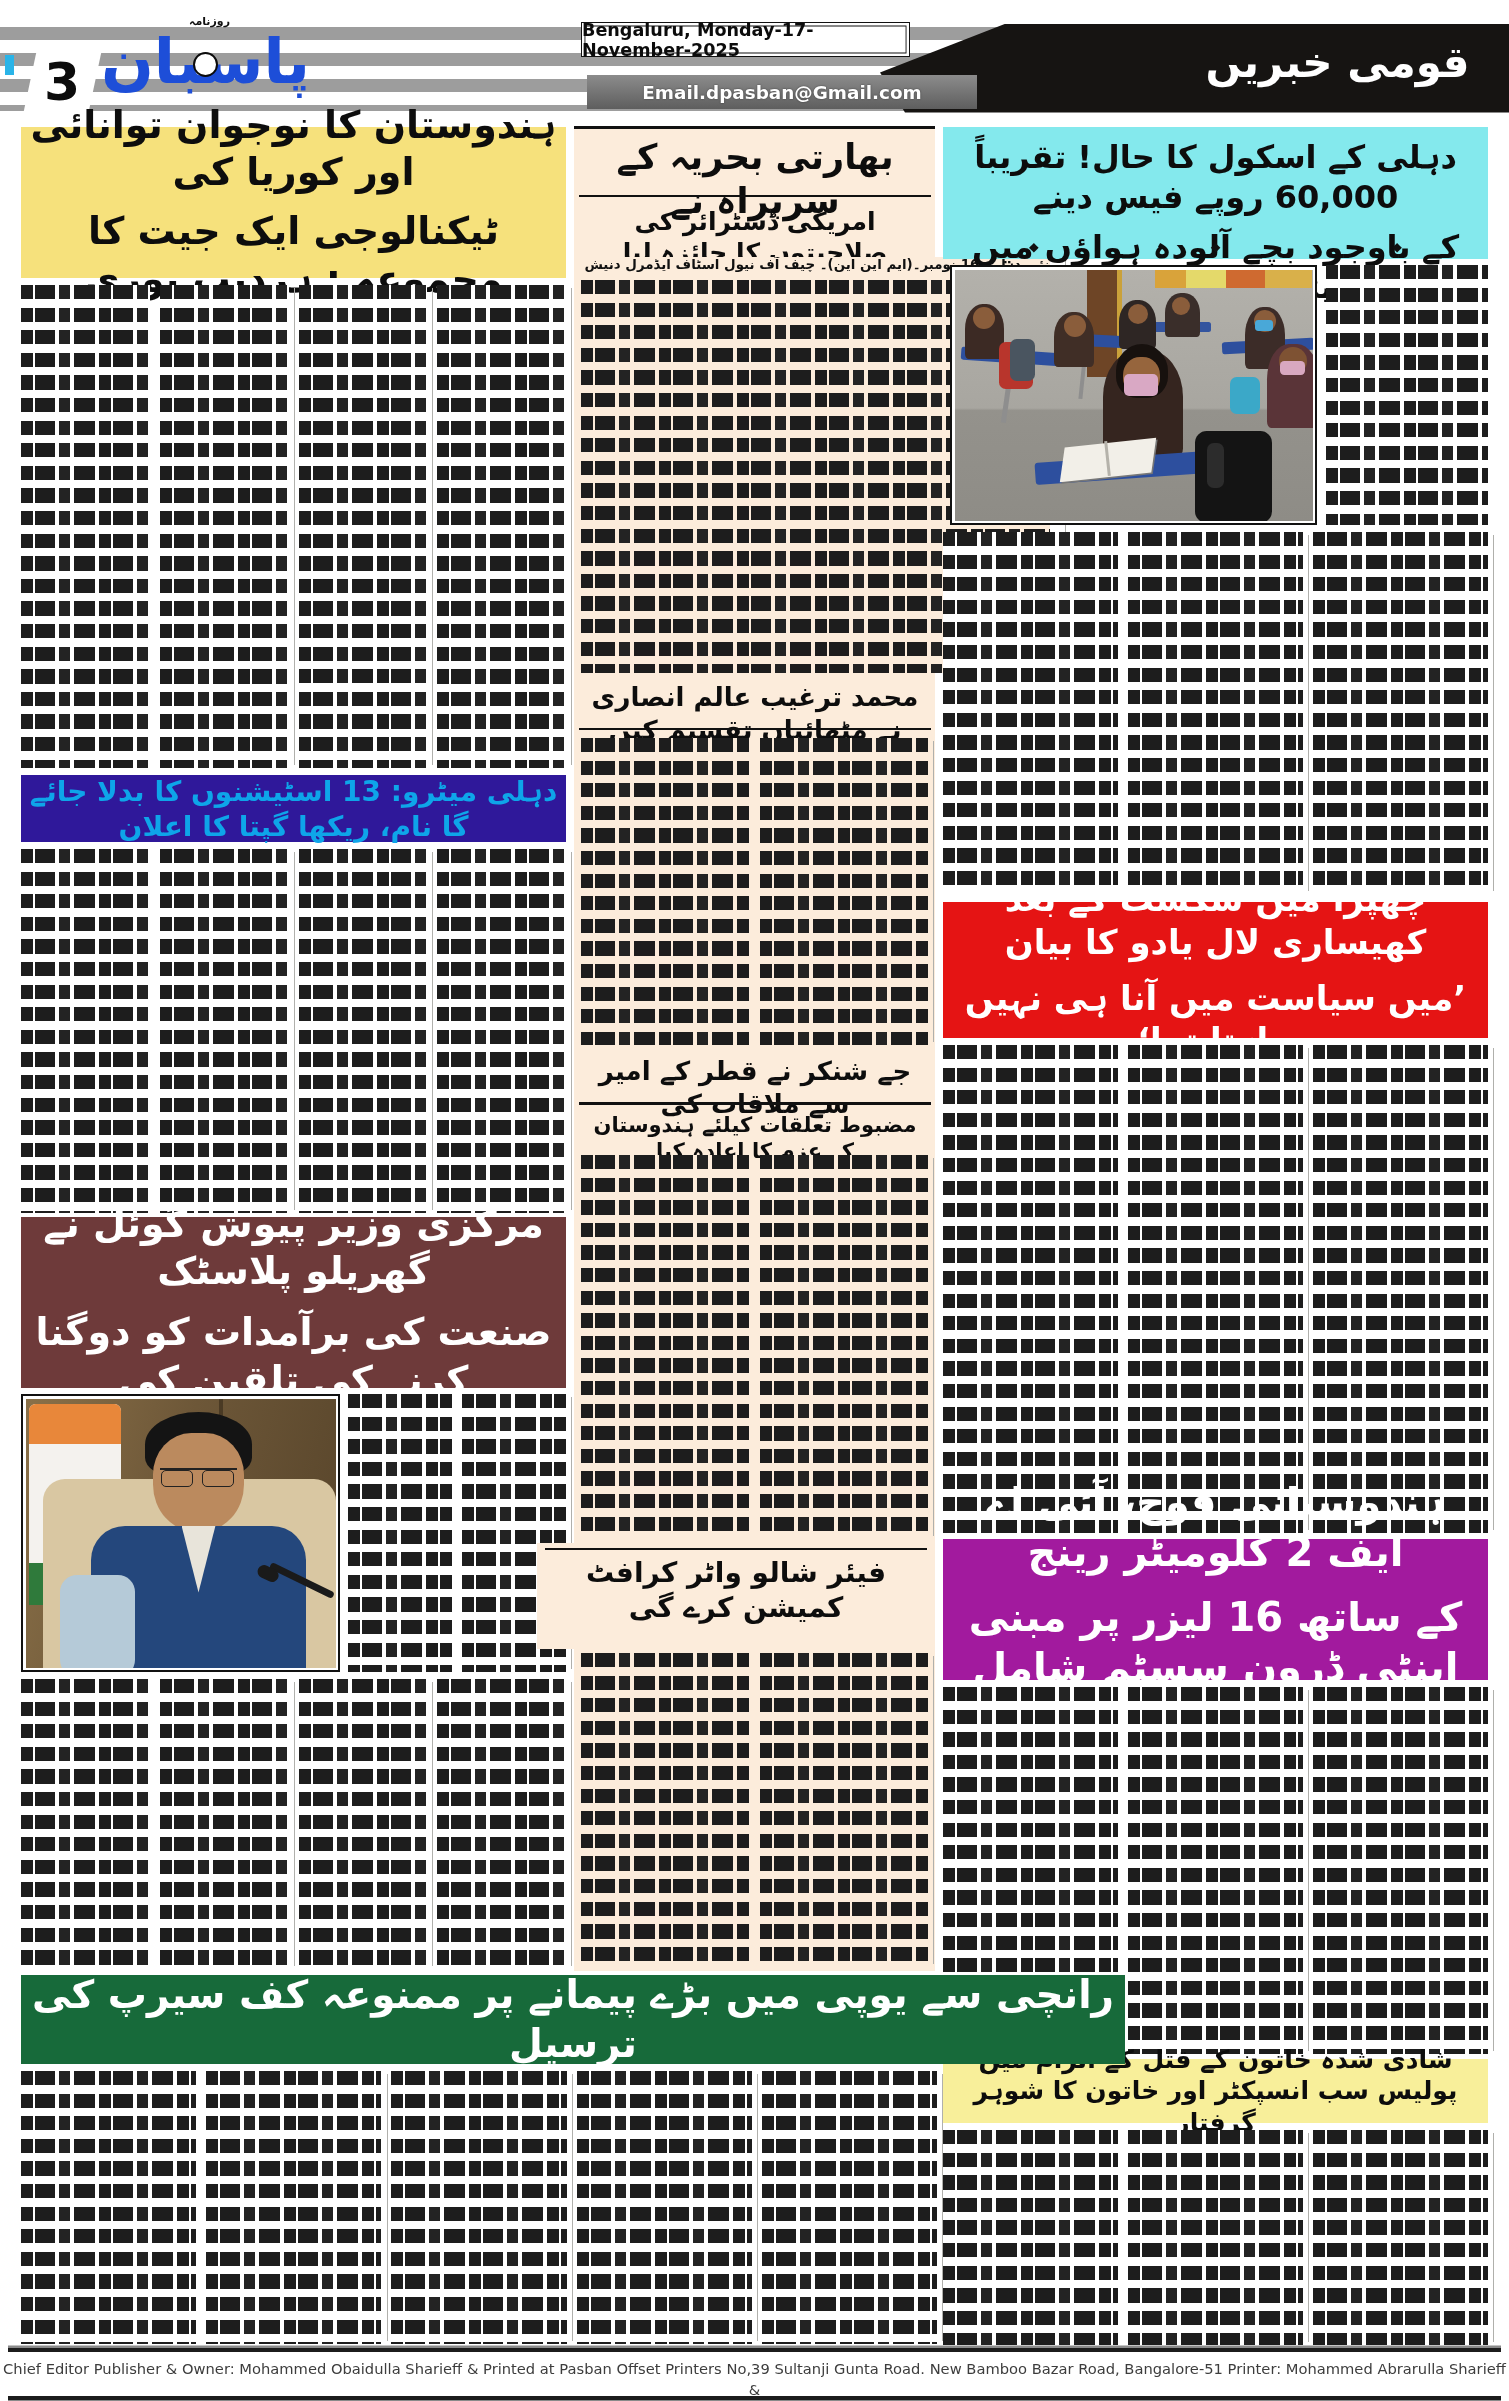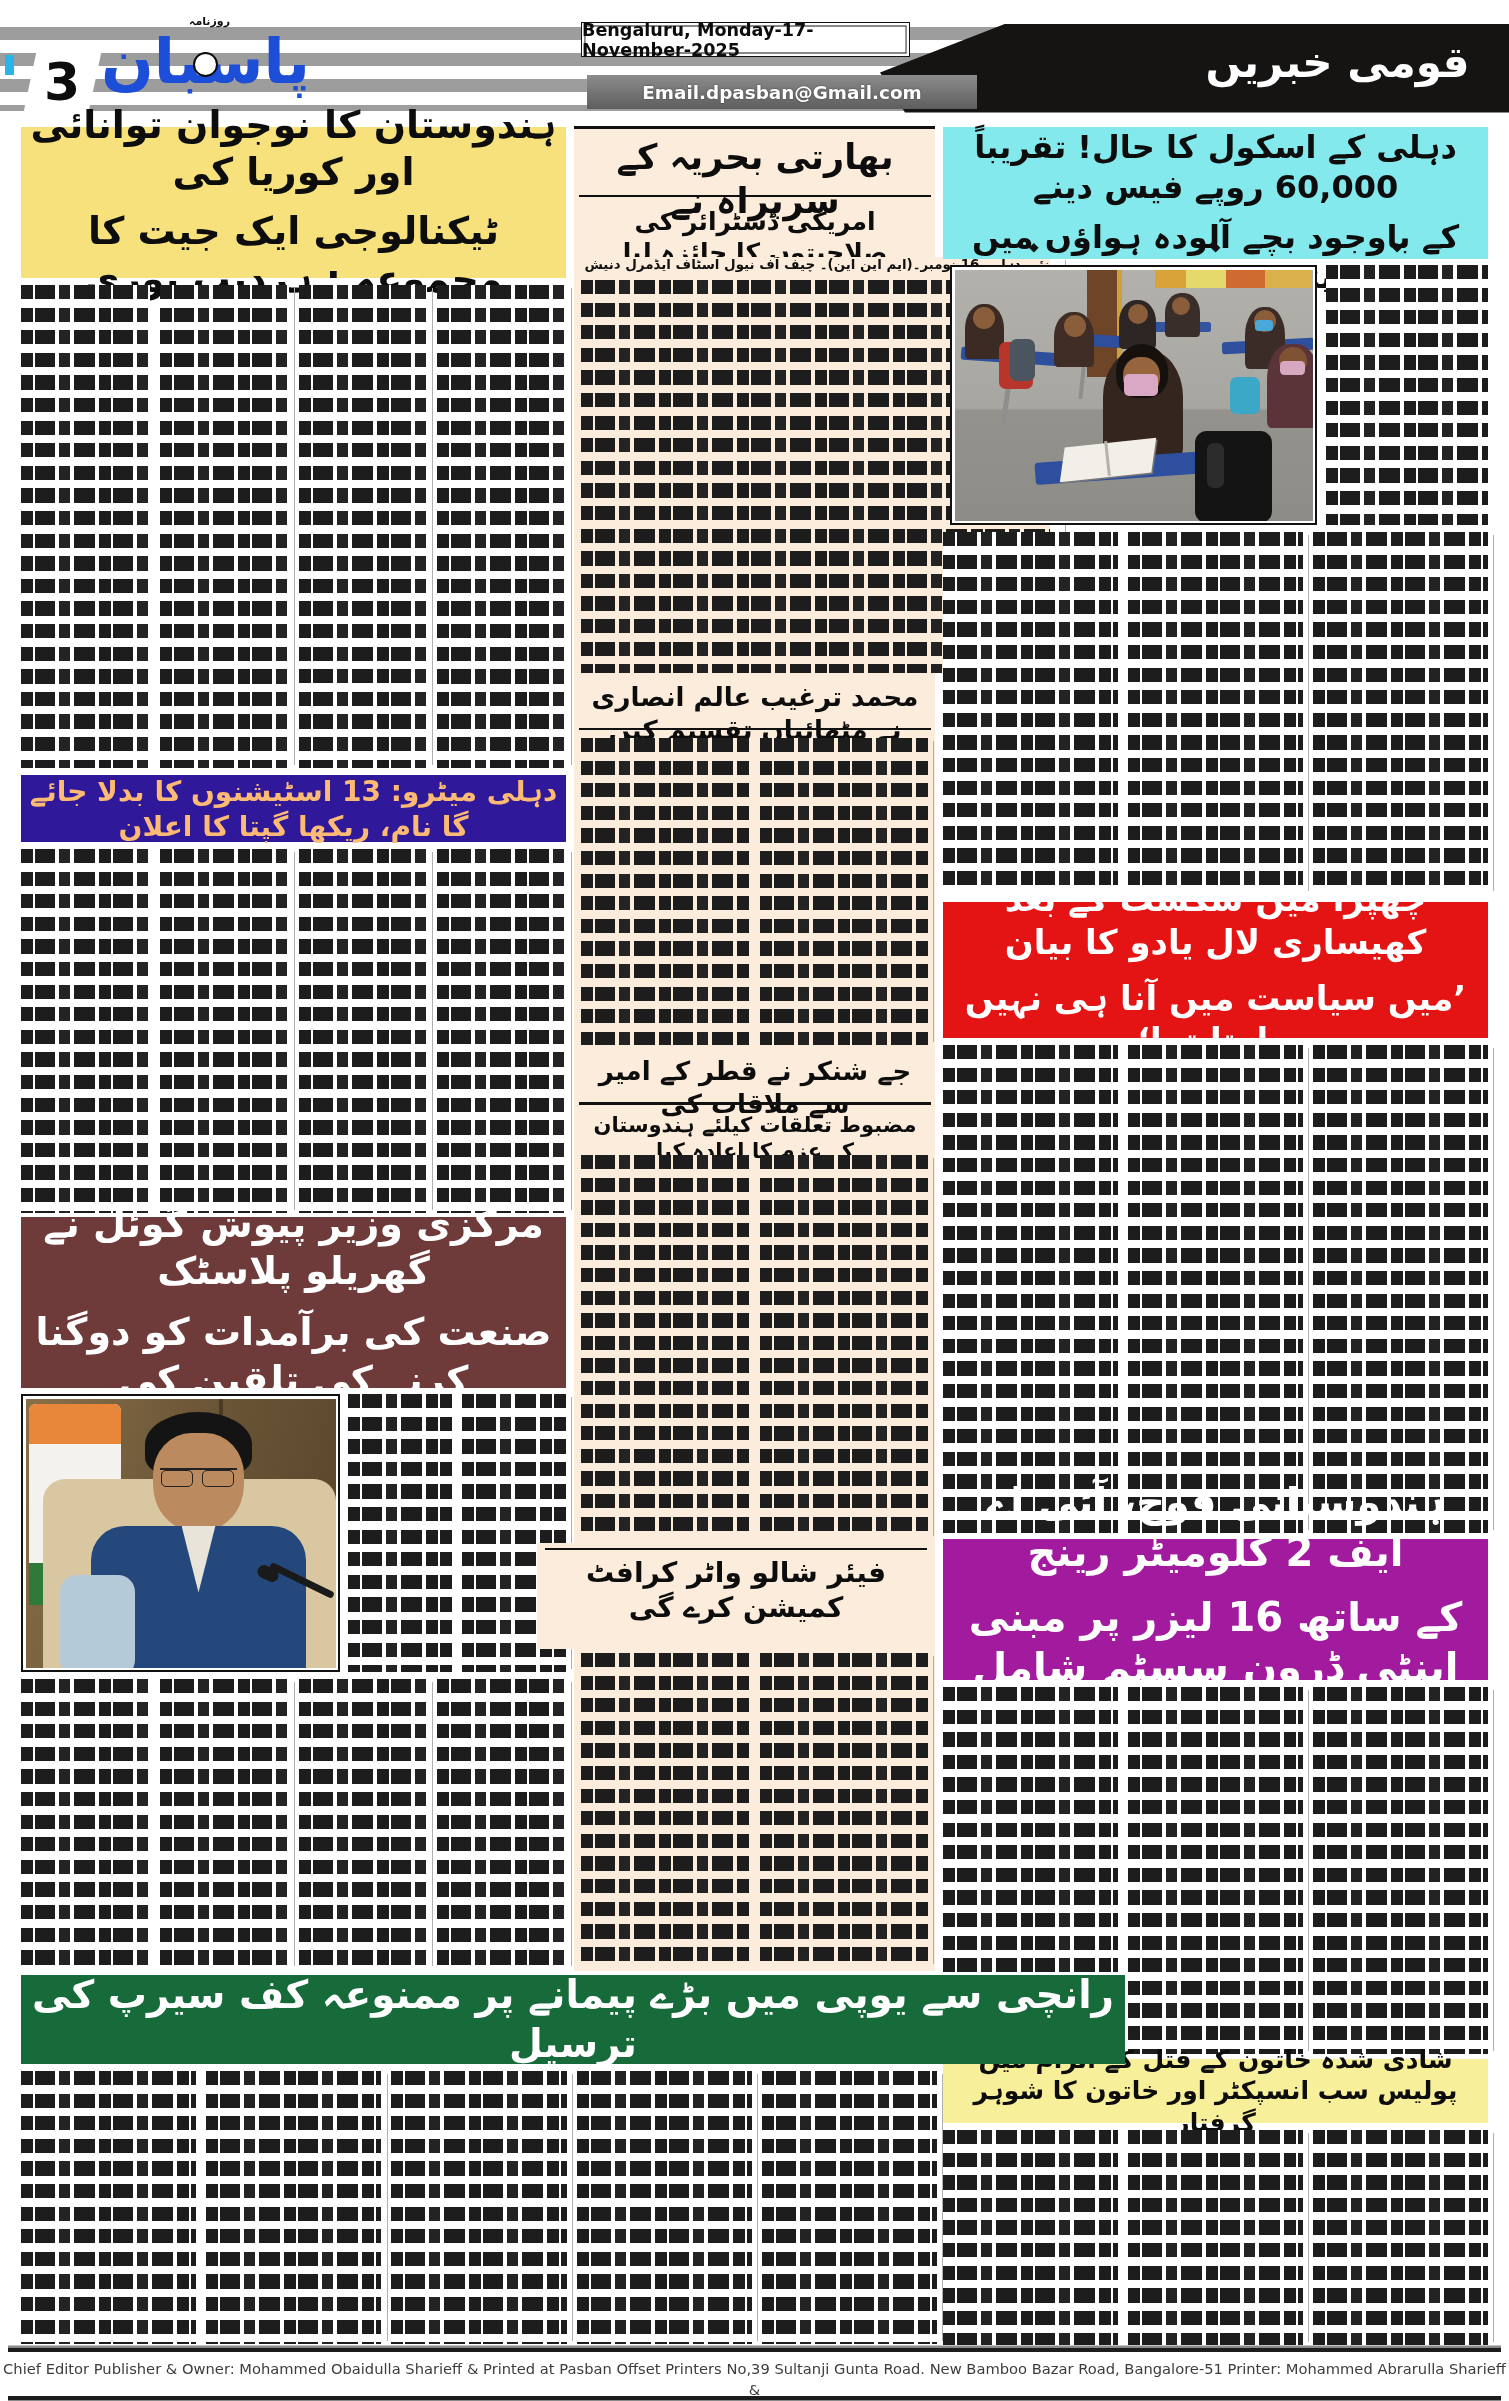--- a/index.html
+++ b/index.html
@@ -81,21 +81,21 @@
         <div class="ut"></div>
       </div>
     <div class="col">
         <div class="ut"></div>
       </div>
     <div class="col">
         <div class="ut"></div>
       </div>
   </div>
 
-  <div class="abs hl" style="left:21px;top:775px;width:545px;height:67px;background:#2f189a;color:#fdba74;
+  <div class="abs hl" style="left:21px;top:775px;width:545px;height:67px;background:#2f189a;color:#0ea5e9;
               font-size:28px;display:flex;align-items:center;justify-content:center;">
     <div>دہلی میٹرو: 13 اسٹیشنوں کا بدلا جائے گا نام، ریکھا گپتا کا اعلان</div>
   </div>
   <div class="abs cols" style="left:21px;top:849px;width:545px;height:364px;">
     <div class="col">
         <div class="ut"></div>
       </div>
     <div class="col">
         <div class="ut"></div>
       </div>
@@ -208,21 +208,21 @@
   <div class="abs cols" style="left:581px;top:1653px;width:347px;height:314px;">
     <div class="col">
         <div class="ut cream"></div>
       </div>
     <div class="col">
         <div class="ut cream"></div>
       </div>
   </div>
 
   <div class="abs" style="left:943px;top:127px;width:545px;height:132px;background:#84e9ed;color:#0d0d0d;">
-    <div class="hl" style="font-size:32px;">دہلی کے اسکول کا حال! تقریباً 60,000 روپے فیس دینے</div>
+    <div class="hl" style="font-size:32px;margin-top:10px;">دہلی کے اسکول کا حال! تقریباً 60,000 روپے فیس دینے</div>
     <div class="hl" style="font-size:32px;margin-top:10px;">کے باوجود بچے آلودہ ہواؤں میں پڑھنے پر مجبور</div>
     <div class="abs" style="left:0;top:112px;width:100%;display:flex;justify-content:space-around;">
       <span style="font-size:12.6px;color:#111;">◆</span>
       <span style="font-size:12.6px;color:#111;">◆</span>
       <span style="font-size:12.6px;color:#111;">◆</span>
     </div>
   </div>
 
   <div class="abs photo-frame" style="left:950px;top:265px;width:367px;height:260px;">
     <div class="photo-inner">

